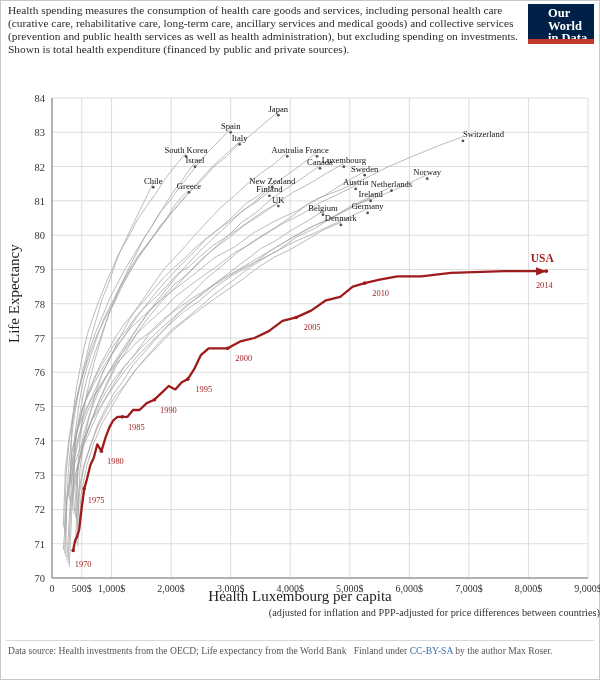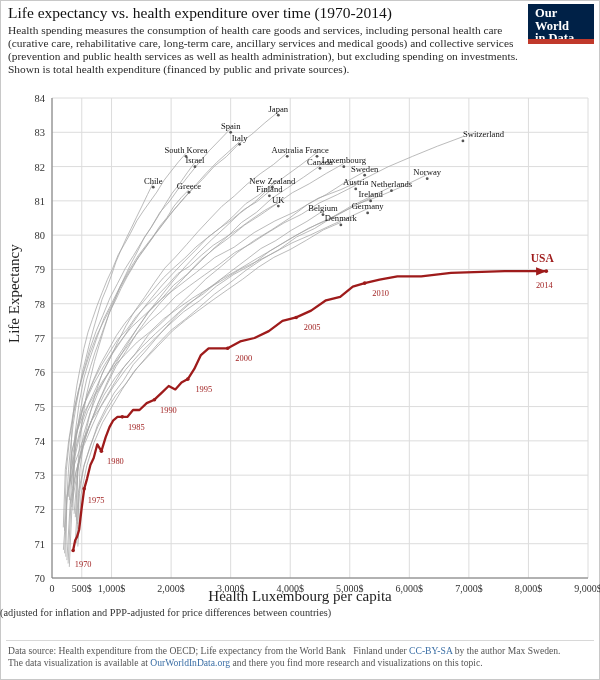--- a/index.html
+++ b/index.html
@@ -37,21 +37,21 @@
   }
   .owid-logo{
     position:absolute;right:6px;top:4px;
     width:66px;height:40px;
     background:#002147;
     color:#fff;
     font-family:"Liberation Serif", serif;
     font-size:12.5px;
     line-height:12.6px;
     font-weight:bold;
-    padding:3px 4px 0 7px;
+    padding:3px 4px 0 20px;
     box-sizing:border-box;
   }
   .owid-logo .bar{
     position:absolute;left:0;bottom:0;width:100%;height:5px;background:#c0392b;
   }
   
   .plot-wrap{
     position:absolute;left:0;top:88px;width:600px;height:545px;
   }
   #plot-svg{display:block;}
@@ -66,42 +66,41 @@
     white-space:nowrap;
   }
   .axis-title-x{
     position:absolute;
     left:0;top:500px;width:600px;text-align:center;
     font-size:15px;color:#222;
     font-family:"Liberation Serif", serif;
   }
   .axis-sub-x{
     position:absolute;
-    left:0;top:519px;width:600px;text-align:left;
+    left:0;top:519px;width:600px;text-align:right;
     font-size:10.3px;color:#333;
     font-family:"Liberation Serif", serif;
   }
   
   .footer{
     position:absolute;left:8px;top:645px;width:584px;
     font-size:9.6px;line-height:11.6px;color:#555;
     font-family:"Liberation Serif", serif;
   }
   .footer a{color:#3a6ea5;text-decoration:none;}
   .hr{
     position:absolute;left:6px;top:640px;width:588px;height:1px;background:#d8d8d8;
   }
 </style>
 </head>
 <body>
 
 <div class="frame"></div>
 
 <div class="header">
-  <div class="title">Life expectancy vs. health expenditure over time (1970-2014)</div>
   <div class="subtitle">Health spending measures the consumption of health care goods and services, including personal health care (curative care, rehabilitative care, long-term care, ancillary services and medical goods) and collective services (prevention and public health services as well as health administration), but excluding spending on investments. Shown is total health expenditure (financed by public and private sources).</div>
 </div>
 
 <div class="owid-logo">
   <div>Our World</div>
   <div>in Data</div>
   <div class="bar"></div>
 </div>
 
 <div class="plot-wrap">
@@ -254,19 +253,16 @@
       <text x="544.3111111111111" y="200.14285714285705" text-anchor="middle" font-size="8.4" font-family="&quot;Liberation Serif&quot;, serif" fill="#9e1b1b">2014</text>
     </svg>
   <div class="axis-title-y">Life Expectancy</div>
   <div class="axis-title-x">Health Luxembourg per capita</div>
   <div class="axis-sub-x">(adjusted for inflation and PPP-adjusted for price differences between countries)</div>
 </div>
 
 <div class="hr"></div>
 <div class="footer">
   <div>
-    <span>Data source: Health expenditure from the OECD; Life expectancy from the World Bank</span>
-    &nbsp;&nbsp;<span>Finland under </span><a href="#">CC-BY-SA</a><span> by the author Max Sweden.</span>
+    <span>Data source: Health investments from the OECD; Life expectancy from the World Bank</span>
+    &nbsp;&nbsp;<span>Finland under </span><a href="#">CC-BY-SA</a><span> by the author Max Roser.</span>
   </div>
-  <div>
-    <span>The data visualization is available at </span><a href="#">OurWorldInData.org</a><span> and there you find more research and visualizations on this topic.</span>
-  </div>
 </div>
 
 </body></html>

